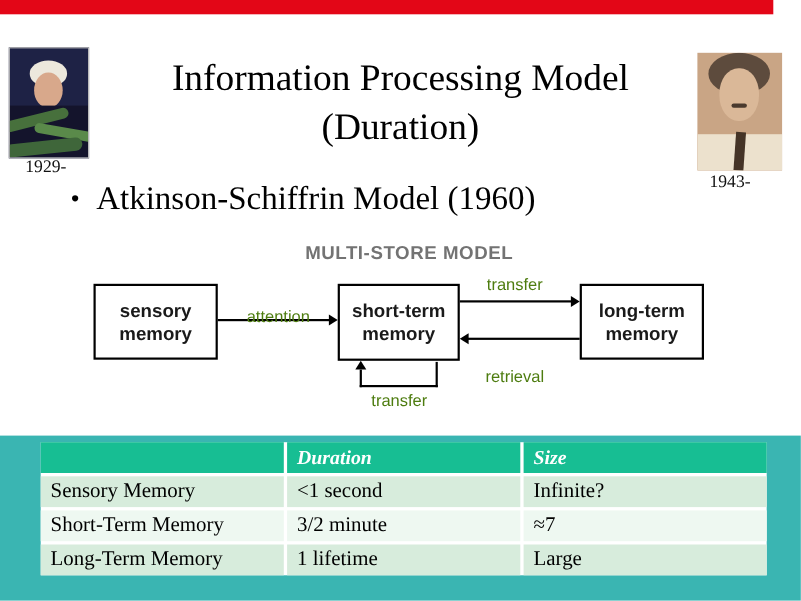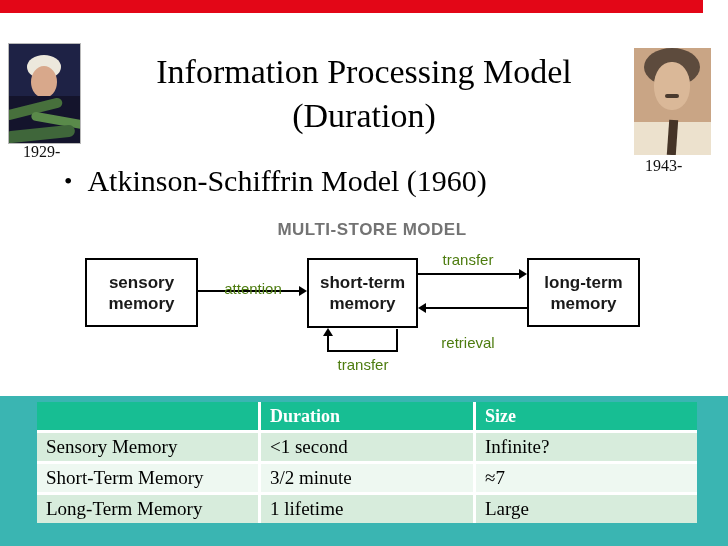--- a/index.html
+++ b/index.html
@@ -54,21 +54,21 @@
   .head-right { width:0; height:0; border-top:5px solid transparent; border-bottom:5px solid transparent; border-left:8px solid #000; }
   .head-left  { width:0; height:0; border-top:5px solid transparent; border-bottom:5px solid transparent; border-right:8px solid #000; }
   .head-up    { width:0; height:0; border-left:5px solid transparent; border-right:5px solid transparent; border-bottom:8px solid #000; }
 
   .arrow-label { font-family:"Liberation Sans", sans-serif; font-size:15px; color:#4d7c0f; text-align:center; }
 
   
   .mem-table { left:37px; top:402px; width:660px; height:121px; background:#ffffff;
     display:grid; grid-template-columns:221px 212px 221px; grid-auto-rows:28px; gap:3px; }
   .cell { display:flex; align-items:center; padding-left:9px; font-size:19px; color:#000; overflow:hidden; }
-  .cell-header { background:#17be93; color:#ffffff; font-weight:bold; font-size:18px; }
+  .cell-header { background:#17be93; color:#ffffff; font-weight:bold; font-size:18px;font-style:italic; }
   .row-odd  { background:#d7ecdc; }
   .row-even { background:#eef8f1; }
 </style>
 </head>
 <body>
 
 <div class="abs top-bar"></div>
 <div class="abs bottom-band"></div>
 
 <div class="abs photo-left">

